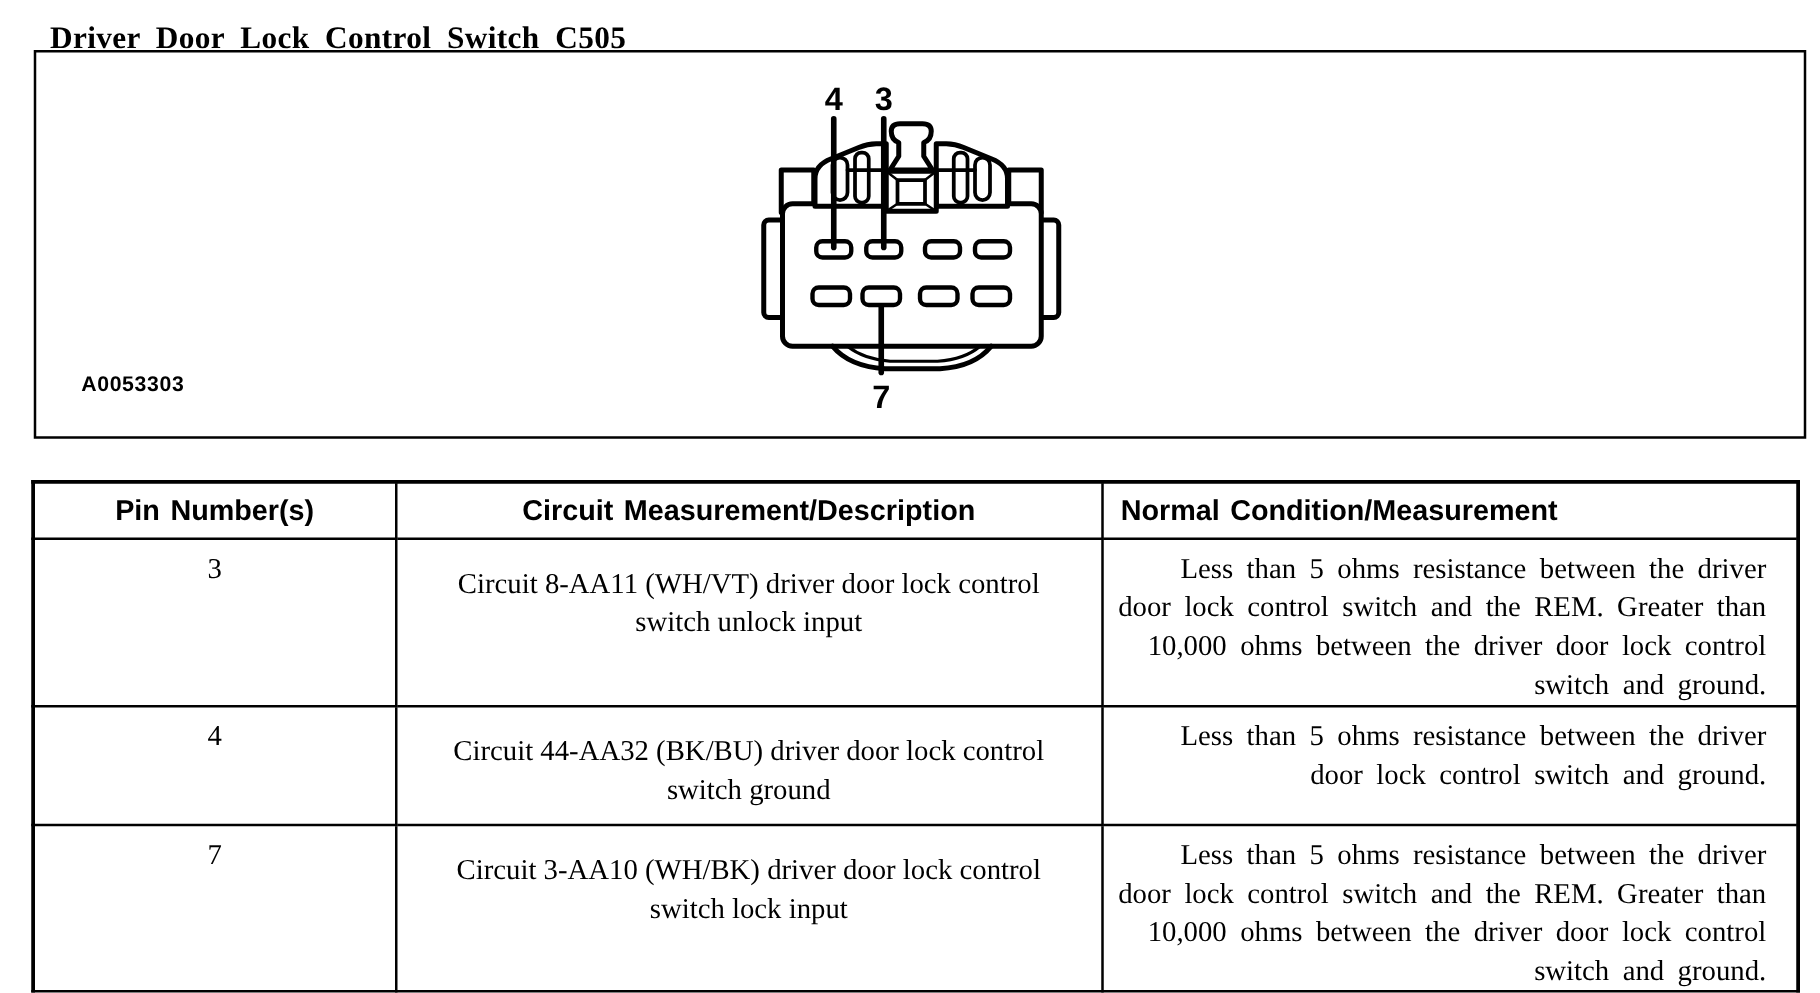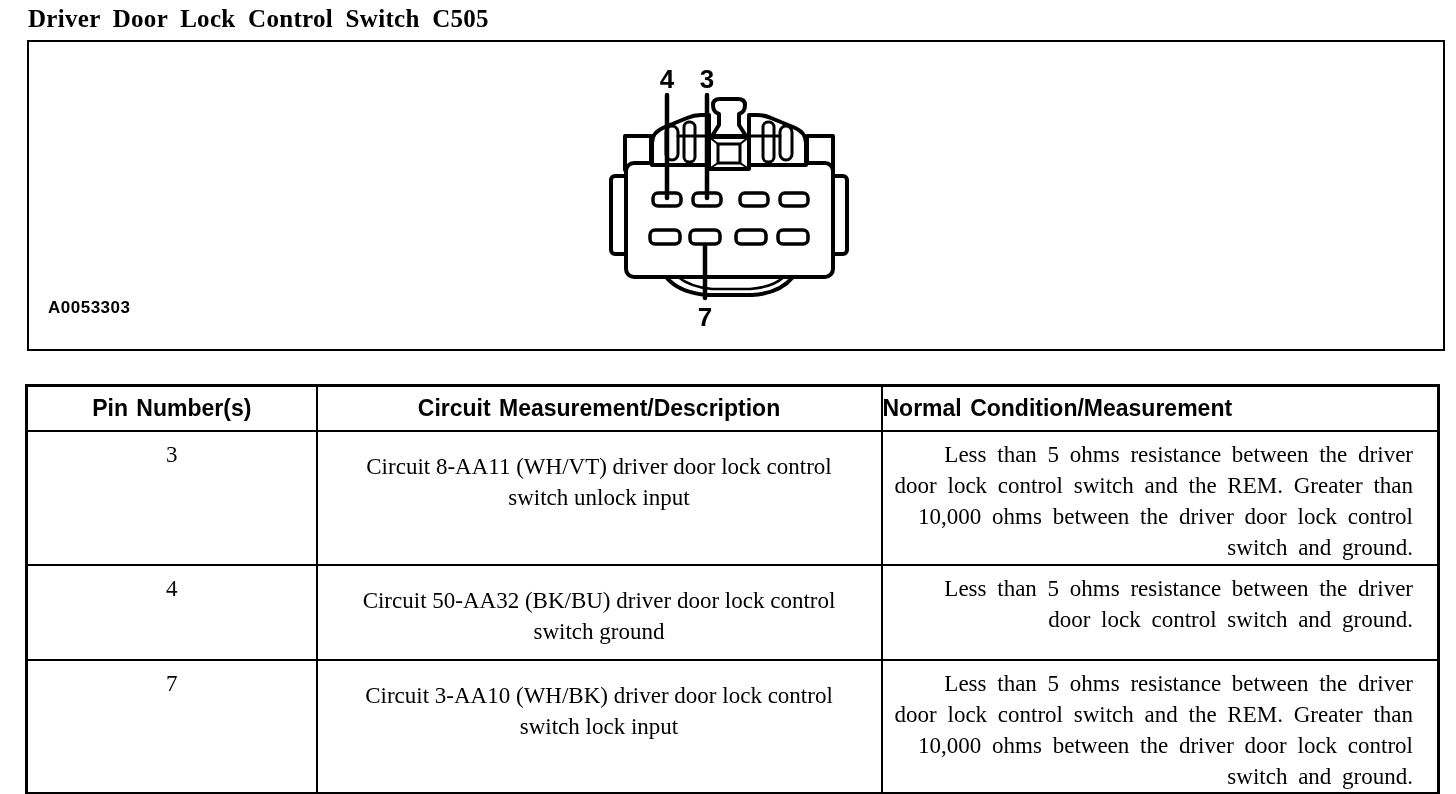--- a/index.html
+++ b/index.html
@@ -3,54 +3,54 @@
 <meta charset="utf-8">
 <style>
   html,body { margin:0; padding:0; }
   body {
     width:1456px; height:794px; position:relative;
     background:#ffffff; color:#000;
     font-family:"Liberation Serif", serif;
     overflow:hidden;
   }
   .page-title {
-    position:absolute; left:28px; top:5px; margin:0;
+    position:absolute; left:28px; top:5px; margin:12px;
     font:bold 25px "Liberation Serif", serif;
     word-spacing:6px; letter-spacing:0.3px;text-align:right;
   }
   .figure-box {
     position:absolute; left:27px; top:40px;
     width:1418px; height:311px;
     border:2px solid #000; box-sizing:border-box;
     background:#fff;
   }
   .connector-svg {
     position:absolute; left:551px; top:16px;
   }
   .fig-id {
-    position:absolute; left:19px; top:256px;
+    position:absolute; left:36px; top:256px;
     font:bold 17px "Liberation Sans", sans-serif;
     letter-spacing:0.5px;
   }
   table.pin-table {
     position:absolute; left:25px; top:384px;
     width:1412px; table-layout:fixed;
     border-collapse:collapse;
     border:3px solid #000;
   }
   .pin-table th, .pin-table td {
     border:2px solid #000; box-sizing:border-box;
     vertical-align:top; overflow:hidden;
   }
   .pin-table th {
     font:bold 23px "Liberation Sans", sans-serif;
     padding:8px 6px; height:44px; word-spacing:2px;
   }
   th.c1, th.c2 { text-align:center; }
-  th.c3 { text-align:left; padding-left:0; }
+  th.c3 { text-align:left; padding-left:14px; }
   .pin-table td {
     font:23px "Liberation Serif", serif;
     line-height:31px;
   }
   td.c1 { text-align:center; padding-top:7px; }
   td.c2 { text-align:center; padding:7px 14px 0 14px; }
   td.c2 .circ { max-width:505px; margin:12px auto; }
   td.c3 { text-align:right; padding:7px 24px 0 12px; word-spacing:5px; }
   tr.r1 td { height:134px; }
   tr.r2 td { height:75px;  }
@@ -136,21 +136,21 @@
     <tr class="r1">
       <td class="c1">3</td>
       <td class="c2">
         <div class="circ">Circuit 8-AA11 (WH/VT) driver door lock control switch unlock input</div>
       </td>
       <td class="c3">Less than 5 ohms resistance between the driver door lock control switch and the REM. Greater than 10,000 ohms between the driver door lock control switch and ground.</td>
     </tr>
     <tr class="r2">
       <td class="c1">4</td>
       <td class="c2">
-        <div class="circ">Circuit 50-AA32 (BK/BU) driver door lock control switch ground</div>
+        <div class="circ">Circuit 44-AA32 (BK/BU) driver door lock control switch ground</div>
       </td>
       <td class="c3">Less than 5 ohms resistance between the driver door lock control switch and ground.</td>
     </tr>
     <tr class="r3">
       <td class="c1">7</td>
       <td class="c2">
         <div class="circ">Circuit 3-AA10 (WH/BK) driver door lock control switch lock input</div>
       </td>
       <td class="c3">Less than 5 ohms resistance between the driver door lock control switch and the REM. Greater than 10,000 ohms between the driver door lock control switch and ground.</td>
     </tr>

